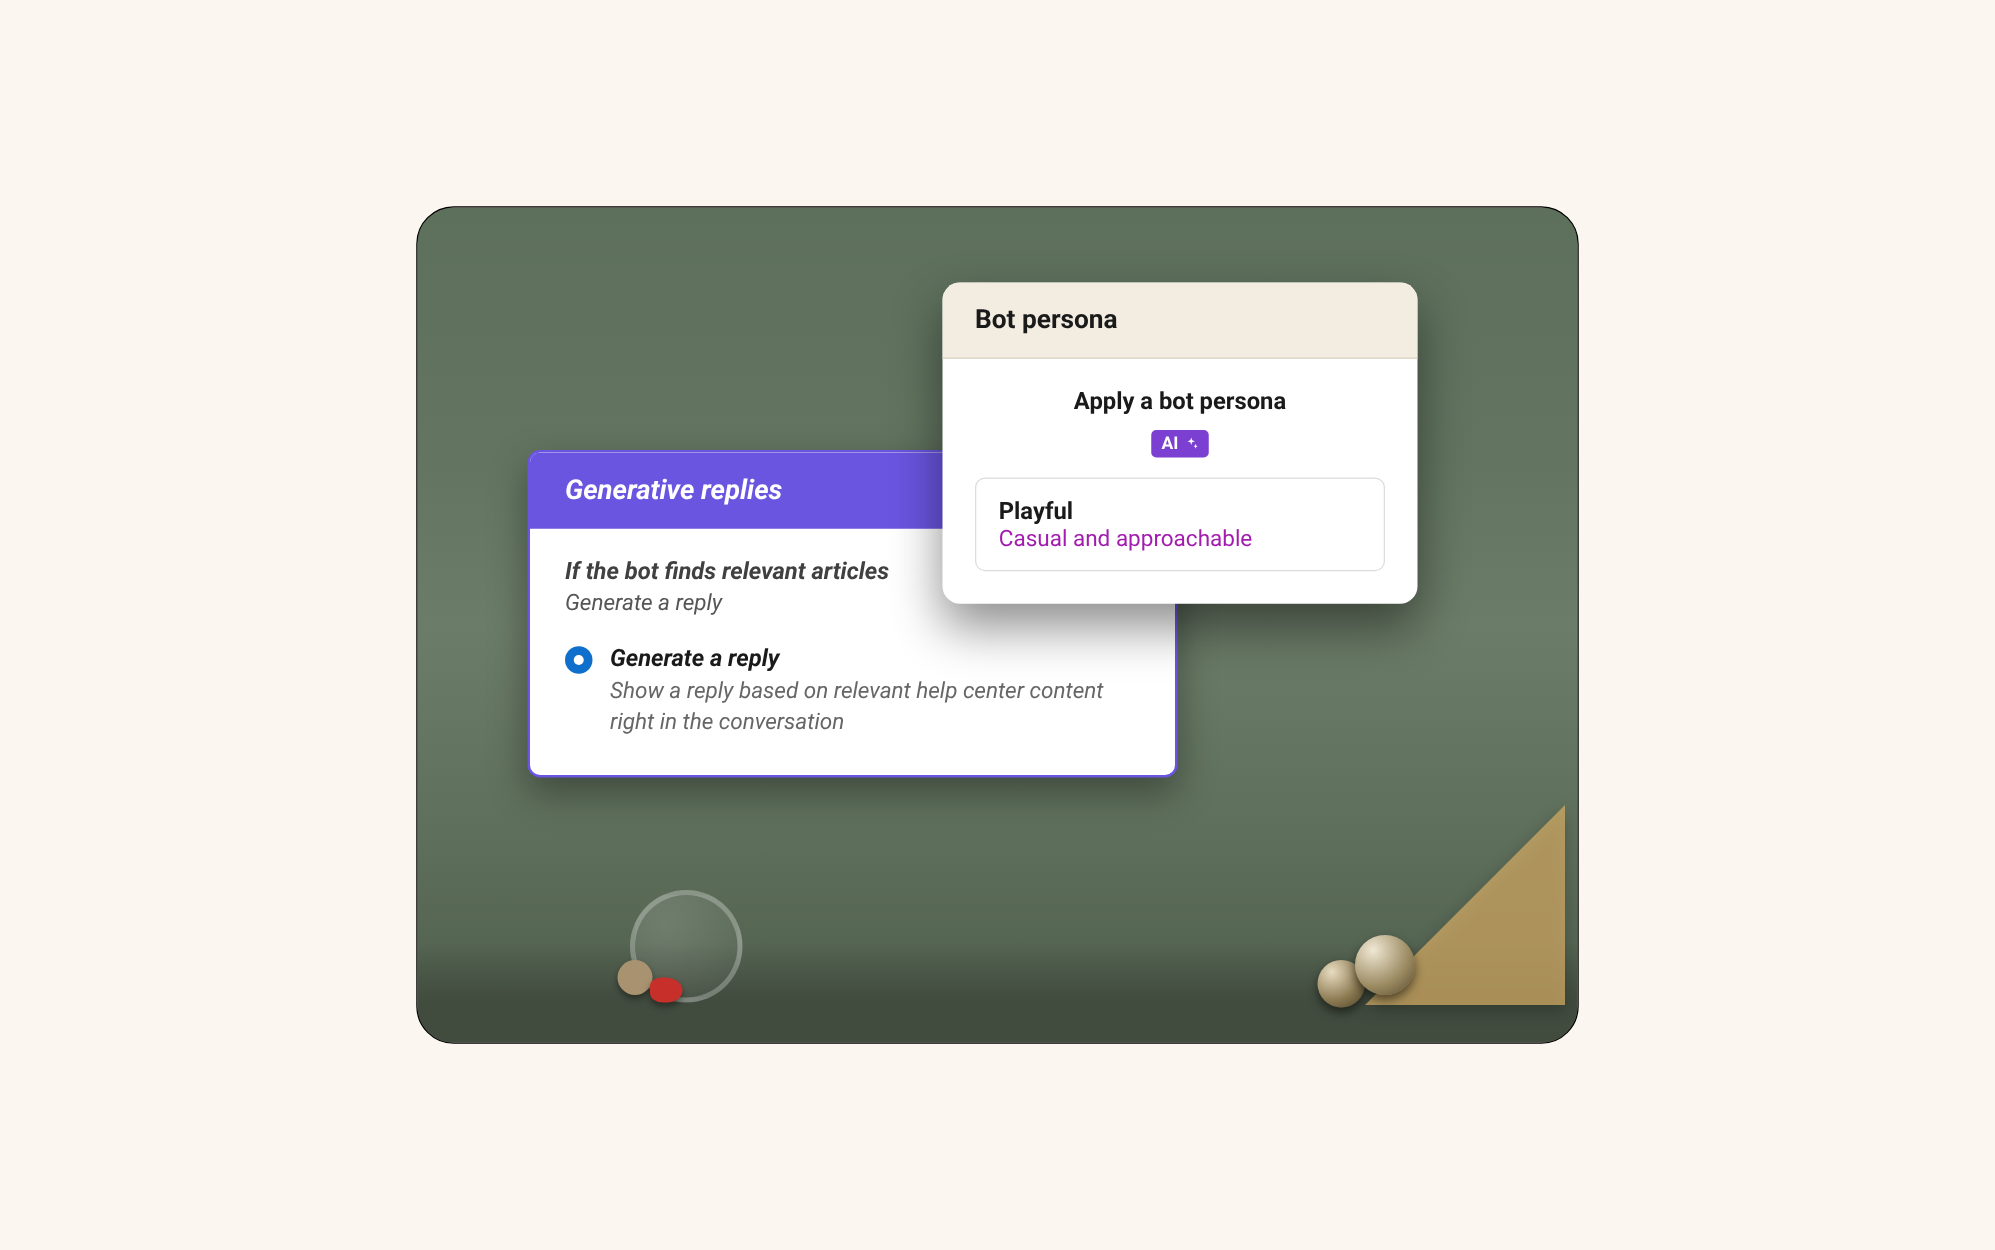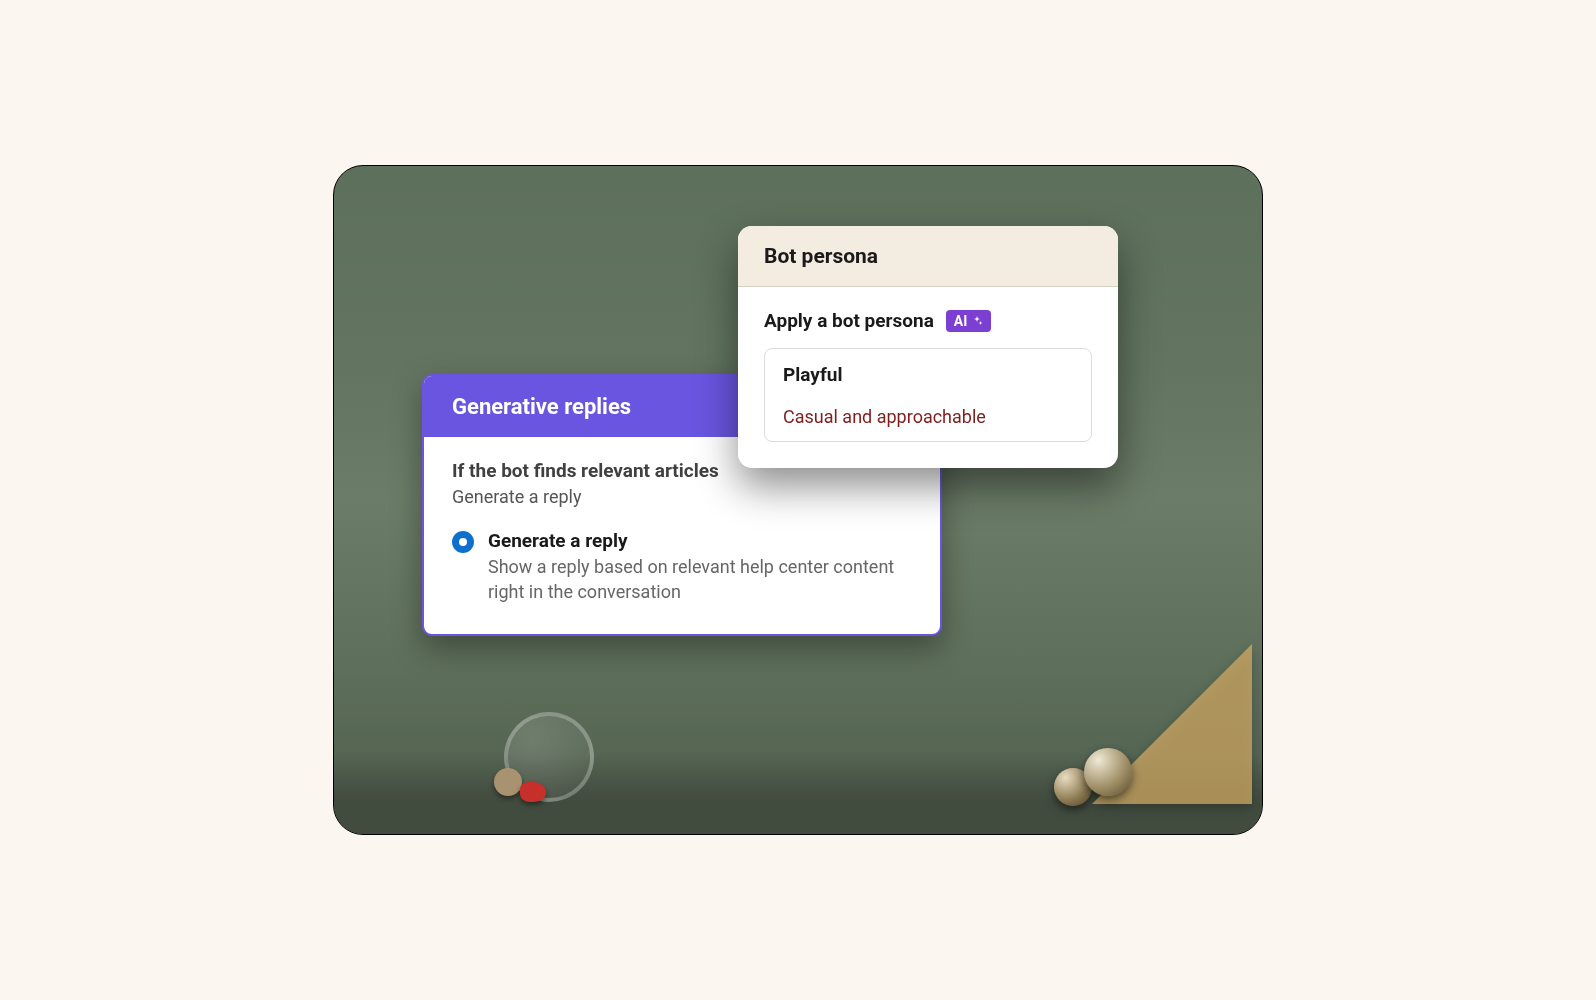--- a/index.html
+++ b/index.html
@@ -107,29 +107,30 @@
       height: 0;
       border-left: 160px solid transparent;
       border-bottom: 160px solid rgba(208,170,100,0.75);
       z-index: 2;
       filter: drop-shadow(0 4px 6px rgba(0,0,0,0.3));
     }
     
     
     .back-card {
       position: absolute;
-      top: 208px;
+      top: 194px;
       left: 88px;
       width: 520px;
       border-radius: 10px;
       overflow: hidden;
       border: 2px solid #6a55e0;
       background: #fff;
       box-shadow: 0 12px 30px rgba(0,0,0,0.35);
       z-index: 4;
+      font-style: italic;
     }
     
     .back-header {
       background: #6a55e0;
       color: #fff;
       padding: 18px 28px;
       font-size: 22px;
       font-weight: 700;
     }
     
@@ -186,21 +187,21 @@
       font-size: 18px;
       color: #666;
       line-height: 1.4;
       margin-top: 2px;
     }
     
     
     .front-card {
       position: absolute;
       top: 60px;
-      left: 404px;
+      left: 420px;
       width: 380px;
       border-radius: 14px;
       overflow: hidden;
       background: #fff;
       box-shadow: 0 18px 40px rgba(0,0,0,0.45);
       z-index: 5;
     }
     
     .front-header {
       background: #f3ede1;
@@ -213,20 +214,21 @@
     
     .front-body {
       padding: 22px 26px 26px;
     }
     
     .apply-row {
       display: flex;
       align-items: center;
       gap: 12px;
       margin-bottom: 16px;
+      flex-direction: column;
     }
     
     .apply-label {
       font-size: 19px;
       font-weight: 700;
       color: #1a1a1a;
     }
     
     .ai-badge {
       background: #7b3fd1;
@@ -258,22 +260,22 @@
     }
     
     .persona-option .pt {
       font-size: 19px;
       font-weight: 700;
       color: #1a1a1a;
     }
     
     .persona-option .pd {
       font-size: 18px;
-      color: #7f1d1d;
-      margin-top: 20px;
+      color: #a21caf;
+      margin-top: 1px;
     }
   </style>
 </head>
 <body>
 
 <div class="scene">
 
   <div class="lens"></div>
   <div class="burr"></div>
   <div class="redthing"></div>

